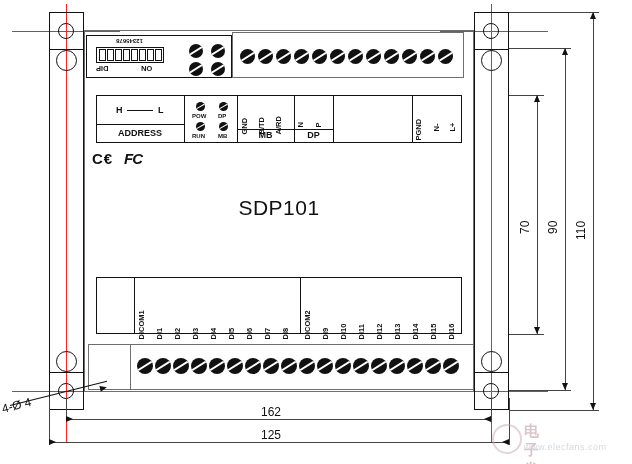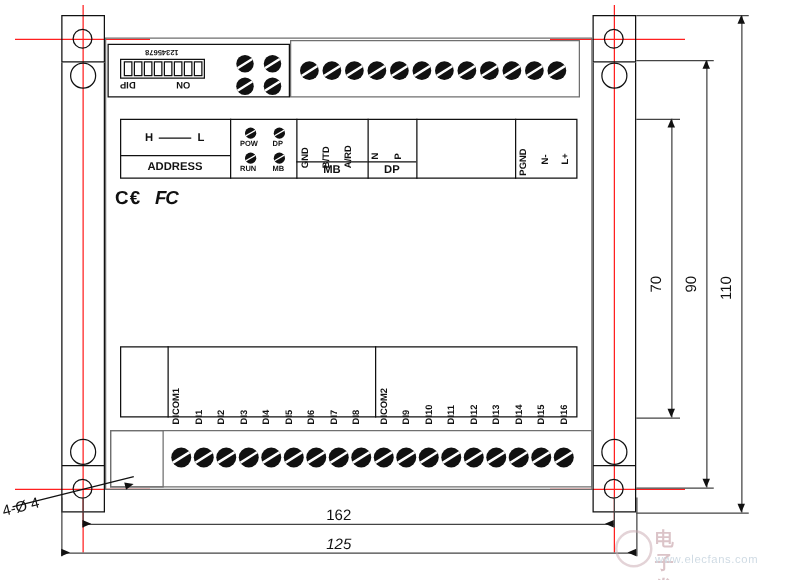--- a/index.html
+++ b/index.html
@@ -183,20 +183,21 @@
 
   <div class="ln-v" style="left:412px;top:95px;height:48px;"></div>
 
   <div class="t lbl-sm rot90" style="left:422px;top:133px;">PGND</div>
   <div class="t lbl-sm rot90" style="left:440px;top:124px;">N-</div>
   <div class="t lbl-sm rot90" style="left:456px;top:124px;">L+</div>
 
   <div class="cemark" style="left:92px;top:150px;">C€</div>
   <div class="fcmark" style="left:124px;top:150px;">FC</div>
 
+  <div class="t lbl-model" style="left:84px;top:197px;width:390px;text-align:center;">SDP101</div>
 
   <div class="bx" style="left:96px;top:277px;width:366px;height:57px;"></div>
 
   <div class="ln-v" style="left:134px;top:277px;height:57px;"></div>
   <div class="t lbl-sm rot90" style="left:145px;top:332px;">DICOM1</div>
   <div class="t lbl-sm rot90" style="left:163px;top:332px;">DI1</div>
   <div class="t lbl-sm rot90" style="left:181px;top:332px;">DI2</div>
   <div class="t lbl-sm rot90" style="left:199px;top:332px;">DI3</div>
   <div class="t lbl-sm rot90" style="left:217px;top:332px;">DI4</div>
   <div class="t lbl-sm rot90" style="left:235px;top:332px;">DI5</div>
@@ -265,21 +266,21 @@
   <div class="ln-h thin" style="left:66px;top:419px;width:425px;"></div>
   <div class="arrR" style="left:66px;top:416px;"></div>
   <div class="arrL" style="left:484px;top:416px;"></div>
   <div class="t lbl-dim" style="left:261px;top:406px;">162</div>
 
   <div class="ln-v thin" style="left:49px;top:398px;height:47px;"></div>
   <div class="ln-v thin" style="left:509px;top:398px;height:47px;"></div>
   <div class="ln-h thin" style="left:49px;top:442px;width:460px;"></div>
   <div class="arrR" style="left:49px;top:439px;"></div>
   <div class="arrL" style="left:502px;top:439px;"></div>
-  <div class="t lbl-dim" style="left:261px;top:429px;font-style:italic;">125</div>
+  <div class="t lbl-dim" style="left:261px;top:429px;">125</div>
 
   <div class="leader" style="left:10px;top:405px;width:100px;transform:rotate(-14deg);"></div>
   <div class="arrR" style="left:100px;top:385px;transform:rotate(-14deg);"></div>
   <div class="t lbl-dim" style="left:2px;top:403px;transform:rotate(-14deg);transform-origin:left center;">4-Ø 4</div>
 
   <div id="wm" style="left:490px;top:418px;">
     <div class="wm-logo" style="left:2px;top:6px;"></div>
     <div class="wm-cn" style="position:absolute;left:34px;top:4px;">电子发烧友</div>
     <div class="wm-url" style="position:absolute;left:34px;top:24px;">www.elecfans.com</div>
   </div>

